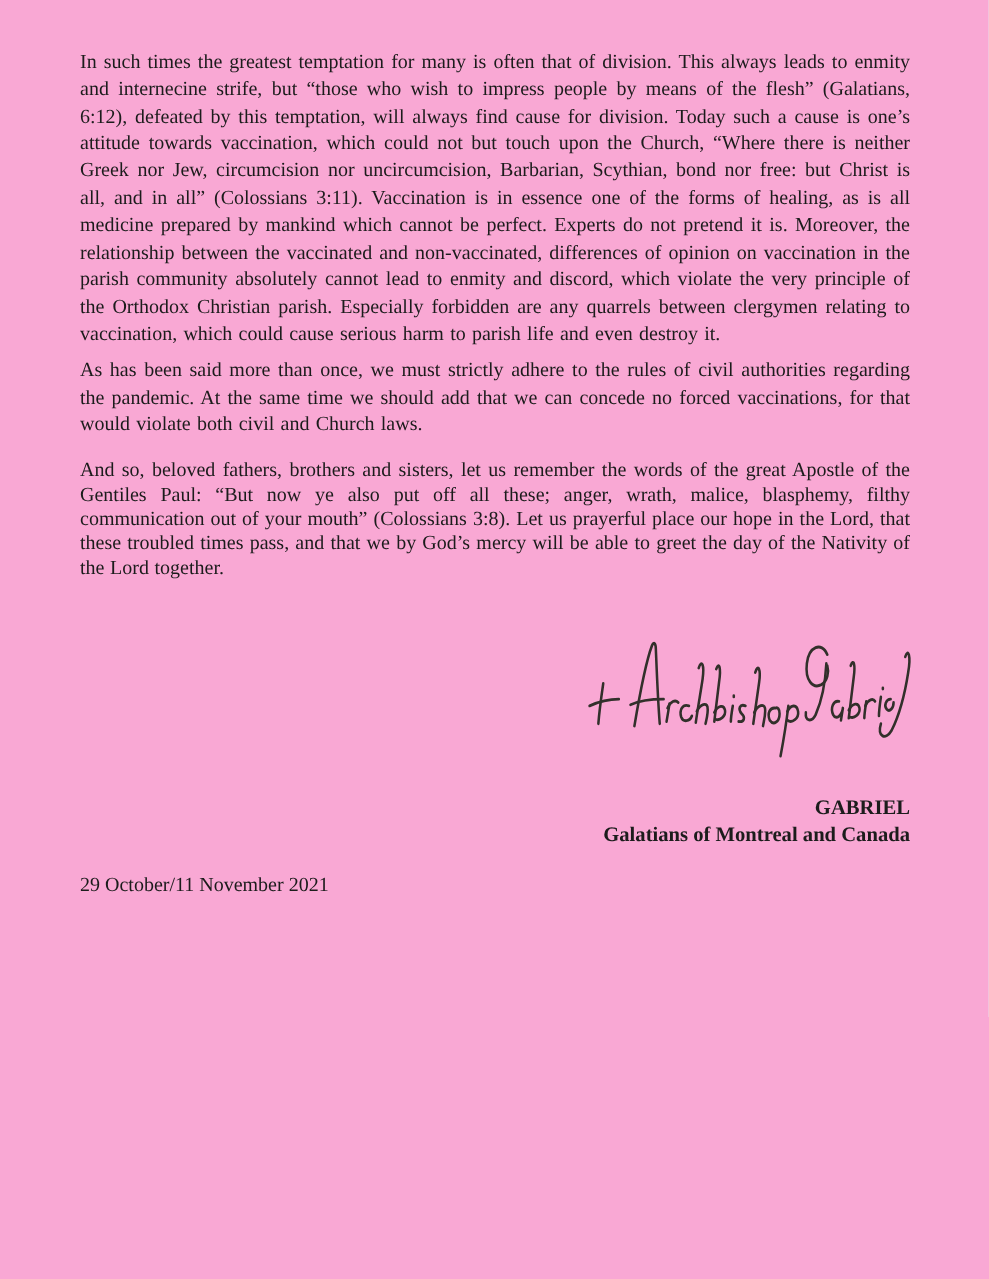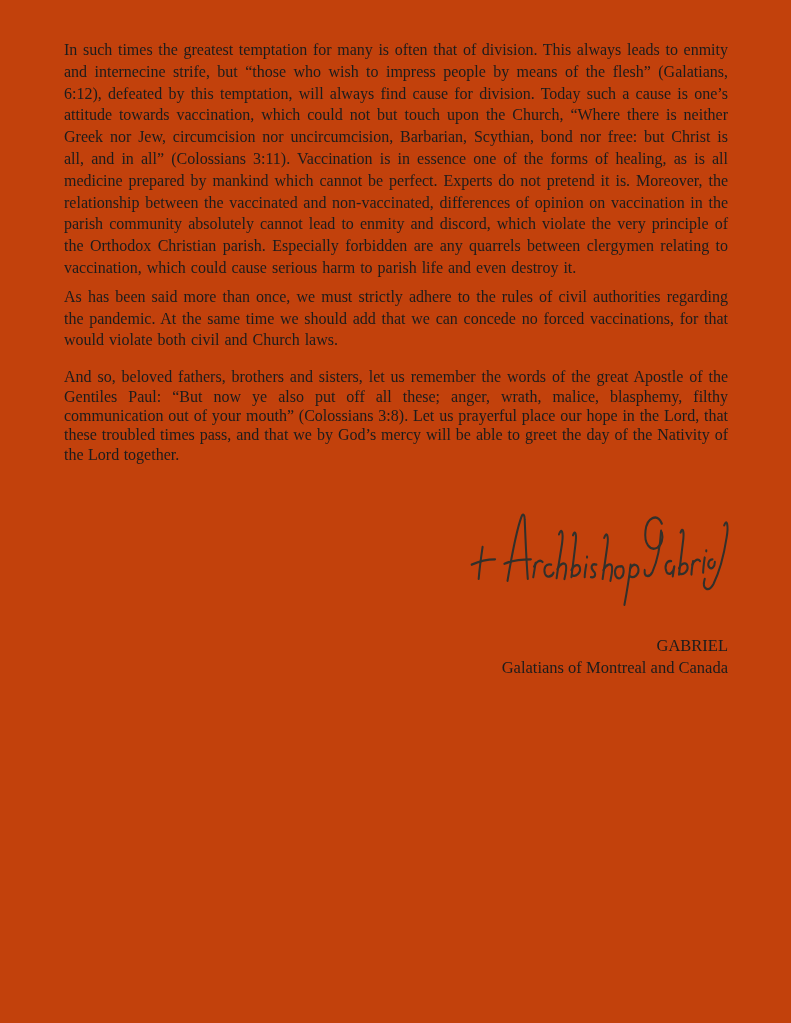--- a/index.html
+++ b/index.html
@@ -1,20 +1,20 @@
 <!DOCTYPE html>
 <html><head>
 <meta charset="utf-8">
 <style>
   html, body { margin: 0; padding: 0; background: #e8e8e8; }
   .page {
     width: 791px;
     height: 1023px;
     margin: 0 auto;
-    background: #c2410c;
+    background: #f9a8d4;
     box-sizing: border-box;
     padding: 39px 63px 0 64px;
     font-family: "Liberation Serif", serif;
     color: #1c1c1c;
     position: relative;
     overflow: hidden;
   }
   .para {
     font-size: 16px;
     line-height: 21.8px;
@@ -28,20 +28,21 @@
     margin-top: 40px;
     display: flex;
     justify-content: flex-end;
   }
   .sig-svg { display: block; margin-right: -4px; }
   .sig-name-block {
     text-align: right;
     font-size: 16.5px;
     line-height: 22px;
     margin-top: 15px;
+    font-weight: bold;
   }
   .date-line {
     margin-top: 21px;
     font-size: 16px;
     text-align: left;
   }
 </style>
 </head>
 <body>
 
@@ -105,14 +106,15 @@
 
       <path d="M330 24 C333 16 336 23 333 38 C330 55 324 76 316 90 C310 99 301 96 305 84"></path>
     </svg>
   </div>
 
   <div class="sig-name-block">
     <div>GABRIEL</div>
     <div>Galatians of Montreal and Canada</div>
   </div>
 
+  <div class="date-line">29 October/11 November 2021</div>
 
 </div>
 
 </body></html>

